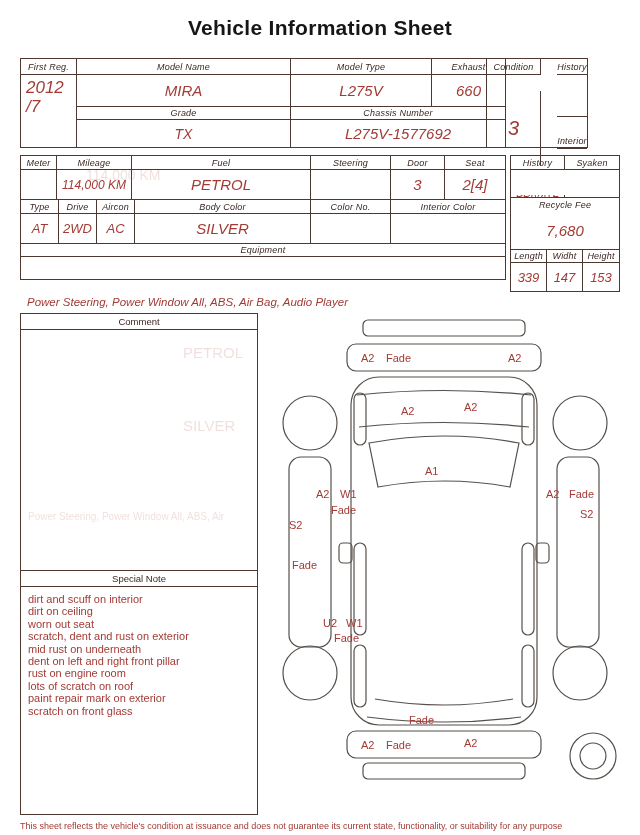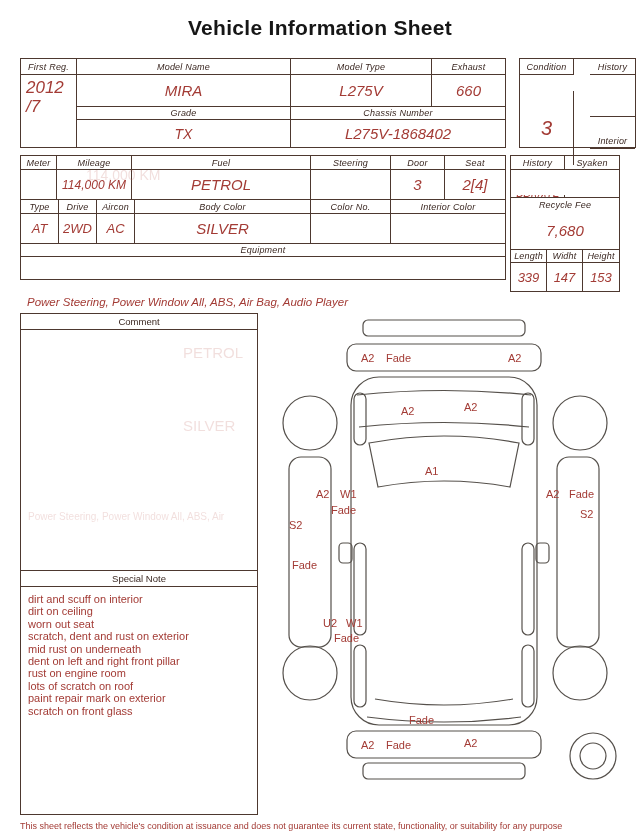--- a/index.html
+++ b/index.html
@@ -52,24 +52,24 @@
     <div class="cell hdr br bb" style="grid-area:1/3/2/4">Model Type</div>
     <div class="cell hdr bb" style="grid-area:1/4/2/5">Exhaust</div>
     <div class="cell val br fs17 firstreg" style="grid-area:2/1/5/2">2012
 /7</div>
     <div class="cell val br bb fs15" style="grid-area:2/2/3/3">MIRA</div>
     <div class="cell val br bb fs15" style="grid-area:2/3/3/4">L275V</div>
     <div class="cell val bb fs15" style="grid-area:2/4/3/5">660</div>
     <div class="cell hdr br bb" style="grid-area:3/2/4/3">Grade</div>
     <div class="cell hdr bb" style="grid-area:3/3/4/5">Chassis Number</div>
     <div class="cell val br fs14" style="grid-area:4/2/5/3">TX</div>
-    <div class="cell val fs15" style="grid-area:4/3/5/5">L275V-1868402</div>
-  </div>
-
-  <div class="abs grid bordered" style="left:519px;top:58px;width:117px;height:90px;
+    <div class="cell val fs15" style="grid-area:4/3/5/5">L275V-1577692</div>
+  </div>
+
+  <div class="abs grid bordered" style="left:486px;top:58px;width:102px;height:90px;
               grid-template-columns:54px 1fr;
               grid-template-rows:16px 26px 16px 1fr;gap:16px;">
     <div class="cell hdr br bb" style="grid-area:1/1/2/2">Condition</div>
     <div class="cell hdr bb" style="grid-area:1/2/2/3">History</div>
     <div class="cell val br fs20" style="grid-area:2/1/5/2">3</div>
     <div class="cell bb" style="grid-area:2/2/3/3"></div>
     <div class="cell hdr bb" style="grid-area:3/2/4/3">Interior</div>
     <div class="cell" style="grid-area:4/2/5/3"></div>
   </div>
 

